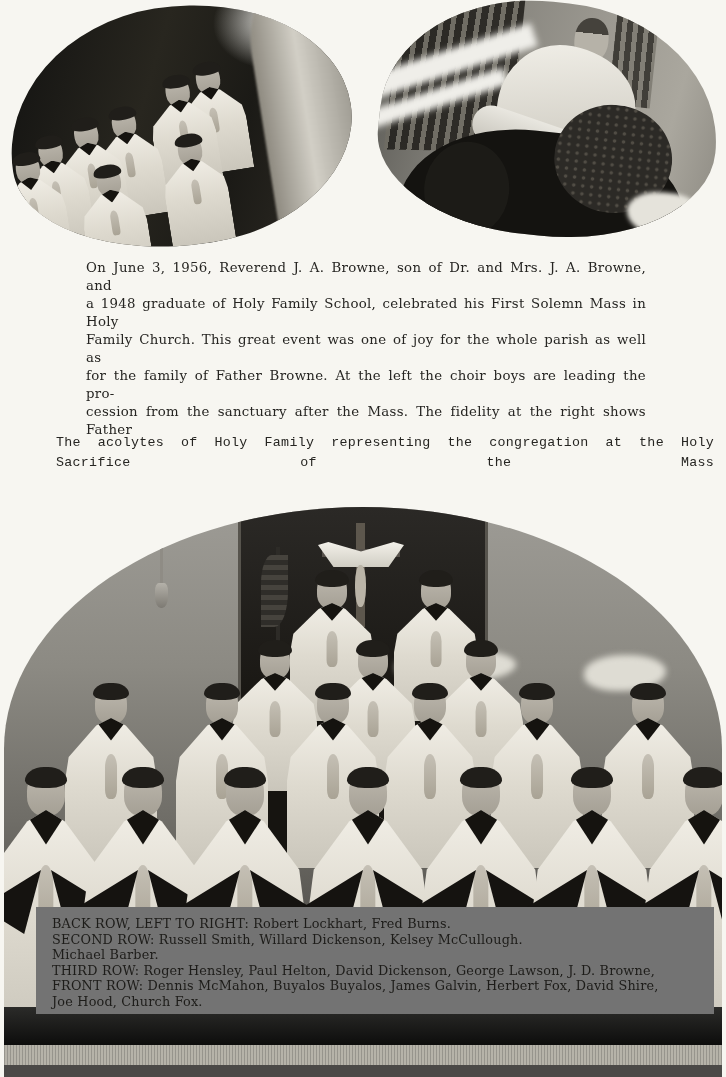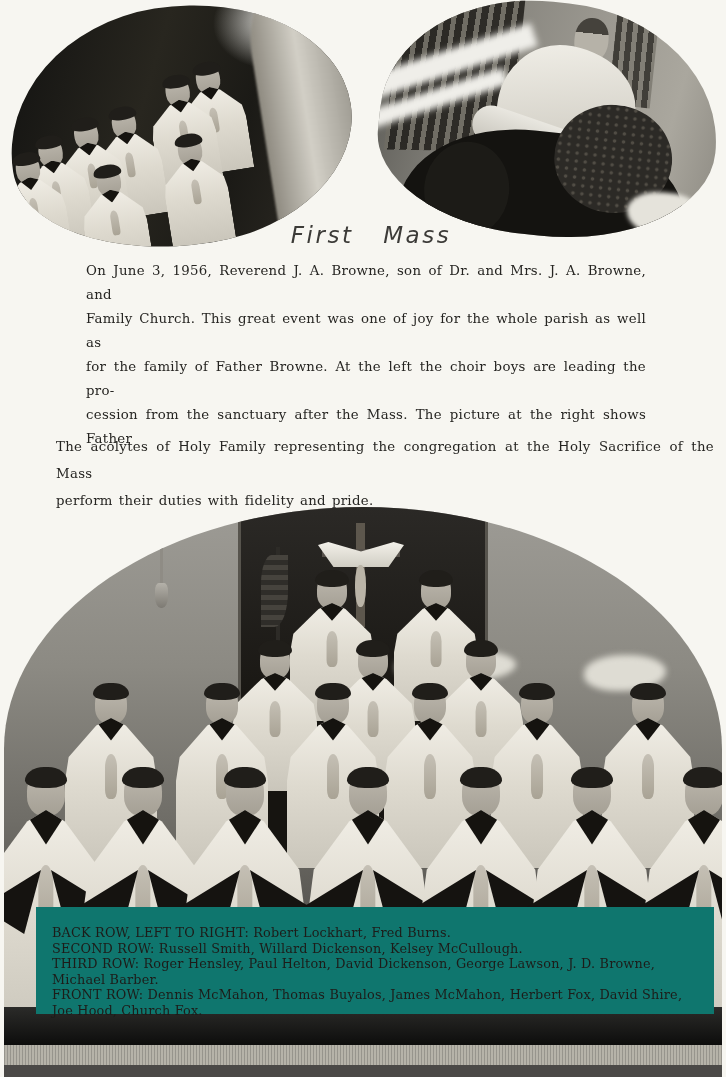--- a/index.html
+++ b/index.html
@@ -46,22 +46,22 @@
 
   
   .title1 { position:absolute; left:16px; top:222px; width:710px; text-align:center;
     font-family:"DejaVu Sans", sans-serif; font-style:italic; font-size:23px; color:#3c3b38;
     letter-spacing:2.5px; word-spacing:20px; }
   .title2 { position:absolute; left:18px; top:466px; width:708px; text-align:center;
     font-family:"DejaVu Sans", sans-serif; font-style:italic; font-size:25px; color:#3c3b38;
     letter-spacing:2px; word-spacing:13px; }
   .par1 { position:absolute; left:86px; top:259px; width:560px; }
   .par2 { position:absolute; left:56px; top:433px; width:658px; }
-  .tline { font-size:13.3px; line-height:24px; color:#262522; letter-spacing:.3px; word-spacing:1.5px; white-space:nowrap; }
-  .par2 .tline { line-height:27px; }
+  .tline { font-size:13.3px; line-height:18px; color:#262522; letter-spacing:.3px; word-spacing:1.5px; white-space:nowrap; }
+  .par2 .tline { line-height:20px;font-family:Liberation Mono, monospace; }
   .just { white-space:normal; text-align:justify; text-align-last:justify; }
 
   
   .group-photo { position:absolute; left:4px; top:507px; width:718px; height:570px;
     border-radius:53% 53% 0 0 / 45% 45% 0 0; overflow:hidden;
     background:linear-gradient(180deg,#9d9b95 0%,#8c8a83 28%,#6f6d67 55%,#4b4945 80%,#353331 100%); }
   .gp-portal { position:absolute; left:234px; top:0; width:244px; height:348px;
     background:linear-gradient(180deg,#2b2926 0%,#161410 65%);
     border-left:3px solid #57544d; border-right:3px solid #57544d; }
   .gp-cross-v { position:absolute; left:352px; top:16px; width:9px; height:104px; background:#5d574d; }
@@ -103,21 +103,21 @@
   .r1,.r2 { width:84px; }
   .r3 { width:92px; } .r3 .hd { width:32px; height:38px; } .r3 .bd { width:92px; height:150px; }
   .r4 { width:118px; } .r4 .hd { width:38px; height:46px; } .r4 .bd { width:118px; height:230px; }
   .r4 .wL,.r4 .wR { position:absolute; top:100px; width:60px; height:64px; background:#151310; }
   .r4 .wL { left:-6px;  clip-path:polygon(100% 0,72% 100%,0 58%); }
   .r4 .wR { right:-6px; clip-path:polygon(0 0,28% 100%,100% 58%); }
   .sm { width:64px; } .sm .hd { width:24px; height:28px; } .sm .bd { width:64px; height:86px; }
 
   
   .caption-box { position:absolute; left:36px; top:907px; width:678px; height:107px;
-    background:#0f766e; box-sizing:border-box; padding:18px 10px 0 16px; }
+    background:#737373; box-sizing:border-box; padding:9px 10px 0 16px; }
   .cap-line { font-size:12.8px; line-height:15.5px; color:#1d1c19; letter-spacing:.2px; white-space:nowrap; }
 </style>
 </head>
 <body>
 
 <div class="page">
 
   <div class="photo-left">
     <div class="lp-glare"></div>
     <div class="lp-priest"></div>
@@ -162,32 +162,31 @@
     <div class="rp-streak rp-streak2"></div>
     <div class="rp-priest-head"></div>
     <div class="rp-priest-robe"></div>
     <div class="rp-arm"></div>
     <div class="rp-kneelers"></div>
     <div class="rp-head2"></div>
     <div class="rp-veil"></div>
     <div class="rp-flowers"></div>
   </div>
 
-  <div class="title1">First Mass</div>
 
   <div class="par1">
     <div class="tline just">On June 3, 1956, Reverend J. A. Browne, son of Dr. and Mrs. J. A. Browne, and</div>
+    <div class="tline just">a 1948 graduate of Holy Family School, celebrated his First Solemn Mass in Holy</div>
     <div class="tline just">Family Church.  This great event was one of joy for the whole parish as well as</div>
     <div class="tline just">for the family of Father Browne.  At the left the choir boys are leading the pro-</div>
-    <div class="tline just">cession from the sanctuary after the Mass.  The picture at the right shows Father</div>
+    <div class="tline just">cession from the sanctuary after the Mass.  The fidelity at the right shows Father</div>
   </div>
 
   <div class="par2">
     <div class="tline just">The acolytes of Holy Family representing the congregation at the Holy Sacrifice of the Mass</div>
-    <div class="tline">perform their duties with fidelity and pride.</div>
   </div>
 
 
   <div class="group-photo">
     <div class="gp-portal"></div>
     <div class="gp-cross-v"></div>
     <div class="gp-cross-h"></div>
     <div class="gp-canopy"></div>
     <div class="gp-corpus"></div>
     <div class="gp-lamp"></div>
@@ -286,19 +285,19 @@
       </div>
 
     <div class="gp-rail"></div>
     <div class="gp-floor"></div>
     <div class="gp-base"></div>
   </div>
 
   <div class="caption-box">
     <div class="cap-line">BACK ROW,  LEFT TO RIGHT: Robert Lockhart,  Fred Burns.</div>
     <div class="cap-line">SECOND ROW: Russell Smith,  Willard Dickenson,  Kelsey McCullough.</div>
+    <div class="cap-line">Michael Barber.</div>
     <div class="cap-line">THIRD ROW: Roger Hensley,  Paul Helton,  David Dickenson,  George Lawson,  J. D. Browne,</div>
-    <div class="cap-line">Michael Barber.</div>
-    <div class="cap-line">FRONT ROW: Dennis McMahon,  Thomas Buyalos,  James McMahon,  Herbert Fox,  David Shire,</div>
+    <div class="cap-line">FRONT ROW: Dennis McMahon,  Buyalos Buyalos,  James Galvin,  Herbert Fox,  David Shire,</div>
     <div class="cap-line">Joe Hood,  Church Fox.</div>
   </div>
 
 </div>
 
 </body></html>

